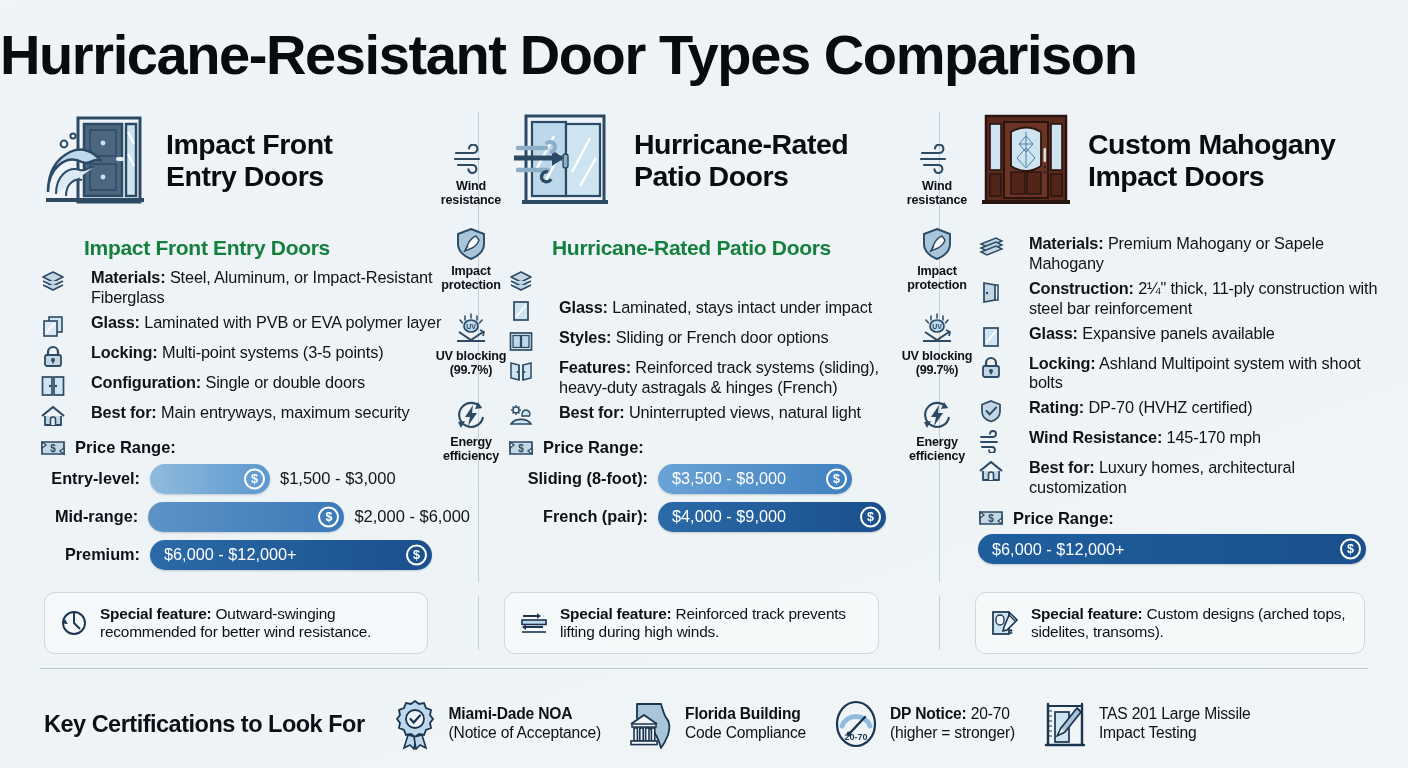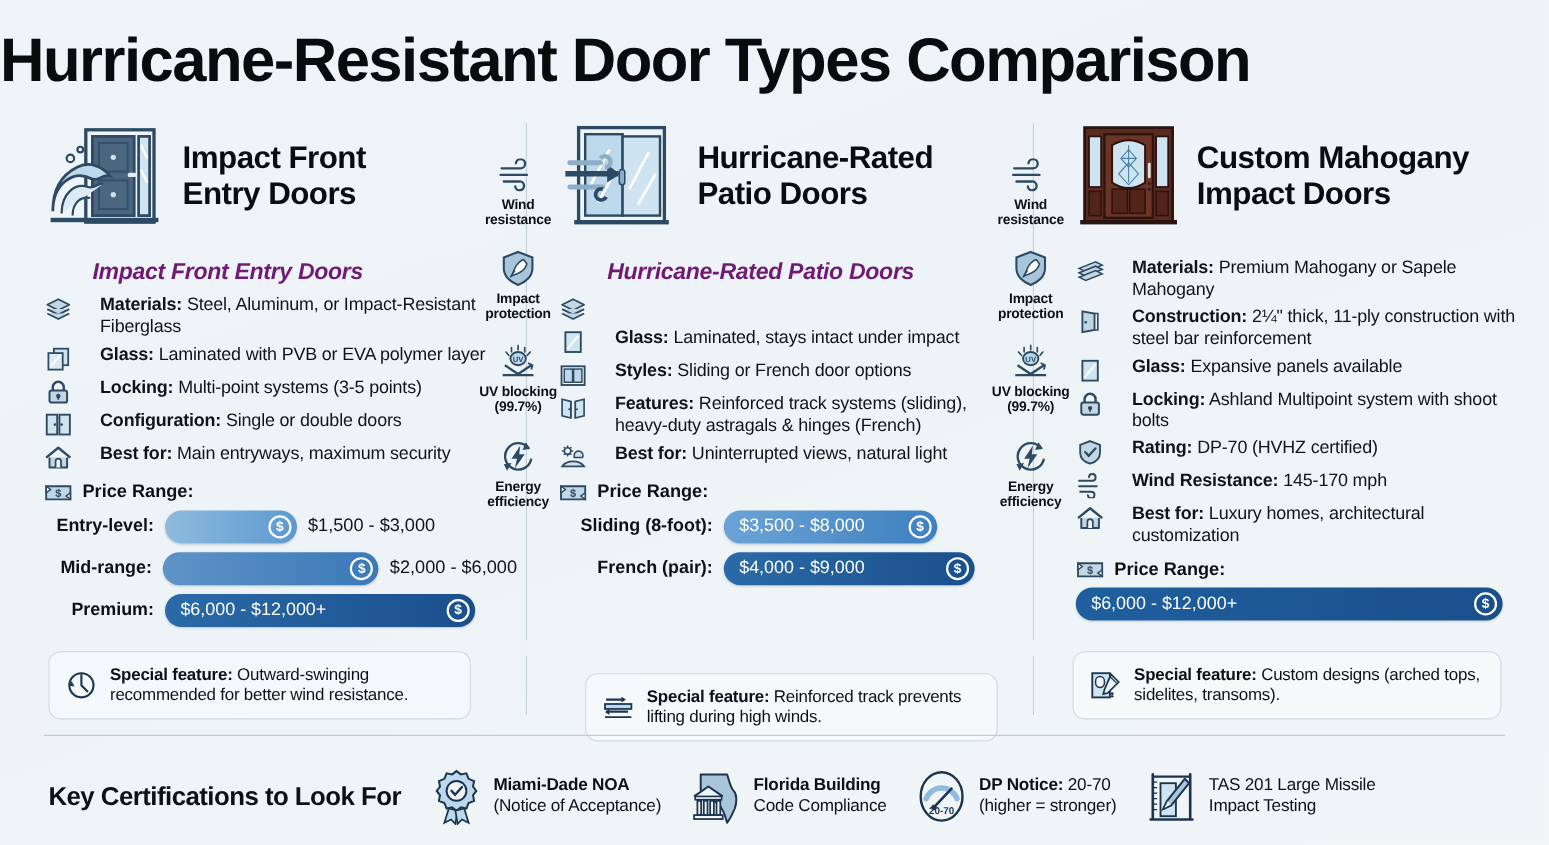--- a/index.html
+++ b/index.html
@@ -39,21 +39,21 @@
   .col-head { display: flex; align-items: center; gap: 14px; height: 104px; }
   .col-head-icon { flex: 0 0 auto; width: 112px; height: 100px; }
   .col-head-icon.narrow { width: 96px; }
   .col-head-title {
     font-size: 28.5px; font-weight: 800; line-height: 1.14;
     letter-spacing: -0.5px; color: #0a0c0e;
   }
 
   .sub-head {
     font-size: 21px; font-weight: 800; letter-spacing: -0.3px;
-    margin: 24px 0 8px 44px; color: #701a75; font-style: italic;
+    margin: 24px 0 8px 44px; color: #15803d;
   }
 
   
   .specs { margin-top: 2px; }
   .spec {
     display: flex; align-items: flex-start; gap: 25px;
     margin-bottom: 5px; line-height: 1.22;
   }
   .spec .sicon { flex: 0 0 auto; width: 26px; height: 24px; margin-top: 1px; }
   .spec .stext { font-size: 16.3px; color: #101418; letter-spacing: -0.15px; }
@@ -100,21 +100,21 @@
 
   
   .feats { position: absolute; top: 592px; left: 0; width: 1408px; height: 64px; }
   .fbox {
     position: absolute; top: 0; height: 62px;
     border: 1px solid #ccd9e2; border-radius: 11px;
     background: rgba(255,255,255,.42);
     display: flex; align-items: center; gap: 11px; padding: 13px 14px;
   }
   .fbox-1 { left: 44px;  width: 384px; }
-  .fbox-2 { left: 532px; width: 375px; margin-top: 20px; }
+  .fbox-2 { left: 504px; width: 375px; }
   .fbox-3 { left: 975px; width: 390px; }
   .fbox .ficon { flex: 0 0 auto; width: 30px; height: 28px; }
   .fbox .ftxt { font-size: 15.4px; line-height: 1.2; letter-spacing: -0.2px; }
   .fbox .ftxt b { font-weight: 800; }
   .fdiv { position: absolute; top: 4px; width: 1px; height: 54px; background: #c3d0d8; }
   .fdiv-1 { left: 478px; } .fdiv-2 { left: 939px; }
 
   
   .hdiv { position: absolute; left: 40px; top: 668px; width: 1328px; height: 1px; background: #b9c8d2; }
   .certs { position: absolute; top: 690px; left: 0; width: 1408px; height: 68px; display: flex; align-items: center; }

